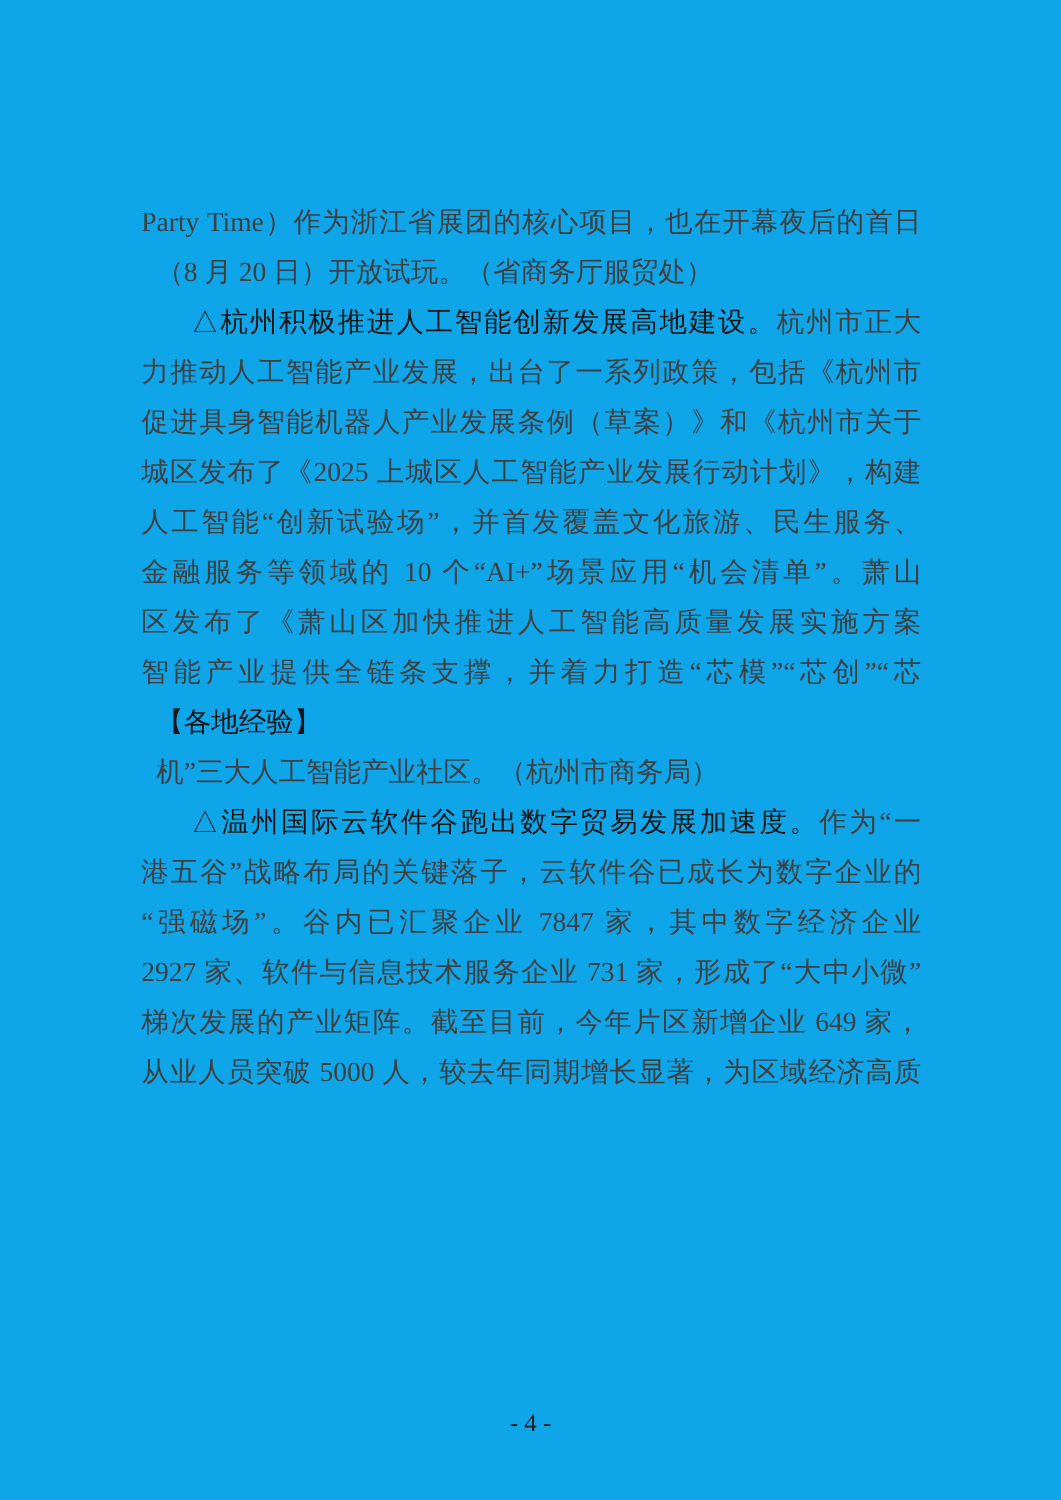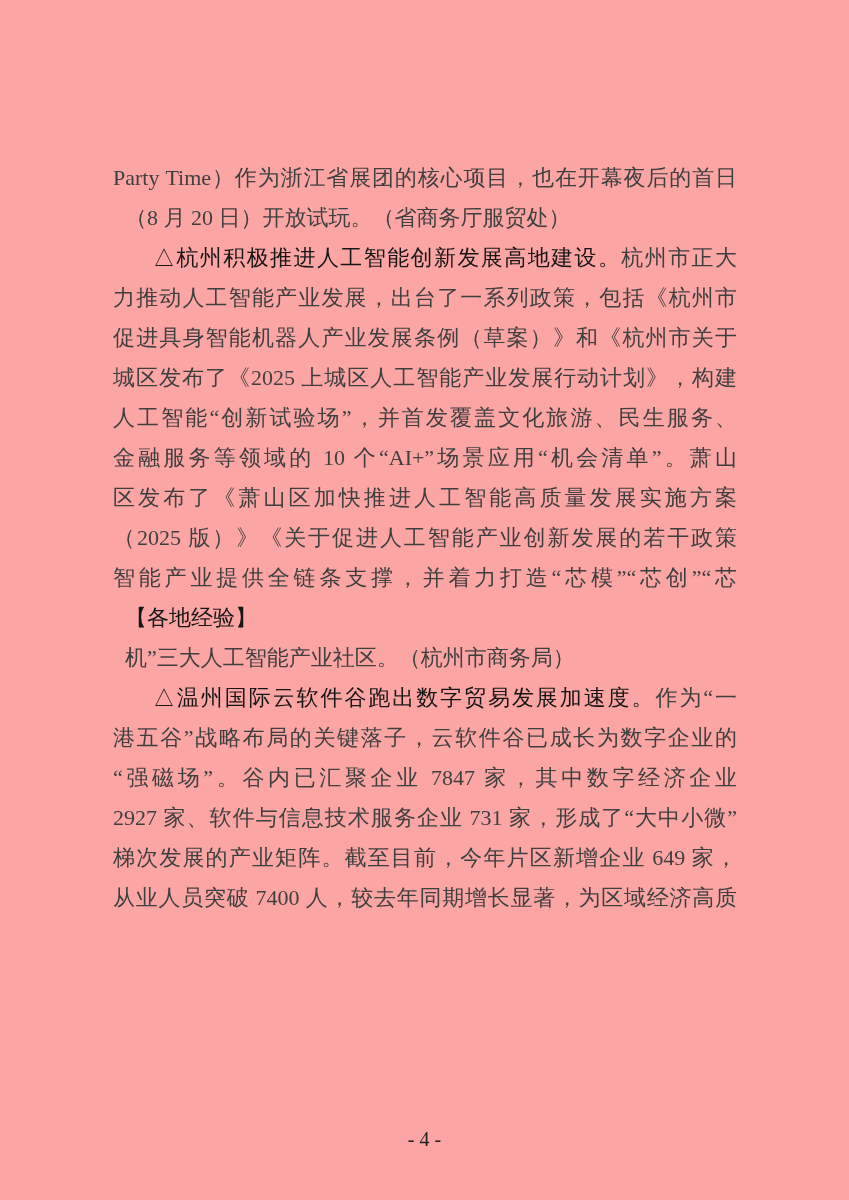--- a/index.html
+++ b/index.html
@@ -4,21 +4,21 @@
 <style>
   html, body {
     margin: 0;
     padding: 0;
     background: #ffffff;
   }
   .page {
     position: relative;
     width: 849px;
     height: 1200px;
-    background: #fca5a5;
+    background: #0ea5e9;
     overflow: hidden;
     font-family: "Liberation Serif", serif;
   }
   .text-block {
     position: absolute;
     left: 113px;
     top: 158px;
     width: 624px;
   }
   .line {
@@ -64,25 +64,24 @@
   <div class="text-block" id="text-lines">
       <div class="line"><span class="song">Party Time）作为浙江省展团的核心项目，也在开幕夜后的首日</span></div>
       <div class="line last"><span class="song">（8 月 20 日）开放试玩。（省商务厅服贸处）</span></div>
       <div class="line indent"><span class="hei">△杭州积极推进人工智能创新发展高地建设。</span><span class="song">杭州市正大</span></div>
       <div class="line"><span class="song">力推动人工智能产业发展，出台了一系列政策，包括《杭州市</span></div>
       <div class="line"><span class="song">促进具身智能机器人产业发展条例（草案）》和《杭州市关于</span></div>
       <div class="line"><span class="song">城区发布了《2025 上城区人工智能产业发展行动计划》，构建</span></div>
       <div class="line"><span class="song">人工智能“创新试验场”，并首发覆盖文化旅游、民生服务、</span></div>
       <div class="line"><span class="song">金融服务等领域的 10 个“AI+”场景应用“机会清单”。萧山</span></div>
       <div class="line"><span class="song">区发布了《萧山区加快推进人工智能高质量发展实施方案</span></div>
-      <div class="line"><span class="song">（2025 版）》《关于促进人工智能产业创新发展的若干政策</span></div>
       <div class="line"><span class="song">智能产业提供全链条支撑，并着力打造“芯模”“芯创”“芯</span></div>
       <div class="line last"><span class="hei">【各地经验】</span></div>
       <div class="line last"><span class="song">机”三大人工智能产业社区。（杭州市商务局）</span></div>
       <div class="line indent"><span class="hei">△温州国际云软件谷跑出数字贸易发展加速度。</span><span class="song">作为“一</span></div>
       <div class="line"><span class="song">港五谷”战略布局的关键落子，云软件谷已成长为数字企业的</span></div>
       <div class="line"><span class="song">“强磁场”。谷内已汇聚企业 7847 家，其中数字经济企业</span></div>
       <div class="line"><span class="song">2927 家、软件与信息技术服务企业 731 家，形成了“大中小微”</span></div>
       <div class="line"><span class="song">梯次发展的产业矩阵。截至目前，今年片区新增企业 649 家，</span></div>
-      <div class="line"><span class="song">从业人员突破 7400 人，较去年同期增长显著，为区域经济高质</span></div>
+      <div class="line"><span class="song">从业人员突破 5000 人，较去年同期增长显著，为区域经济高质</span></div>
     </div>
   <div class="footer">- 4 -</div>
 </div>
 
 </body></html>

